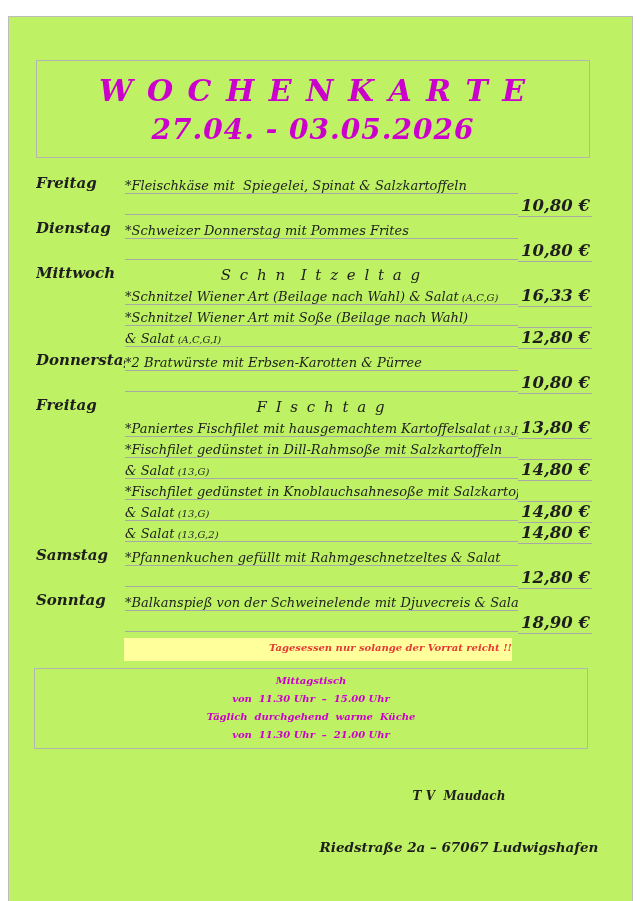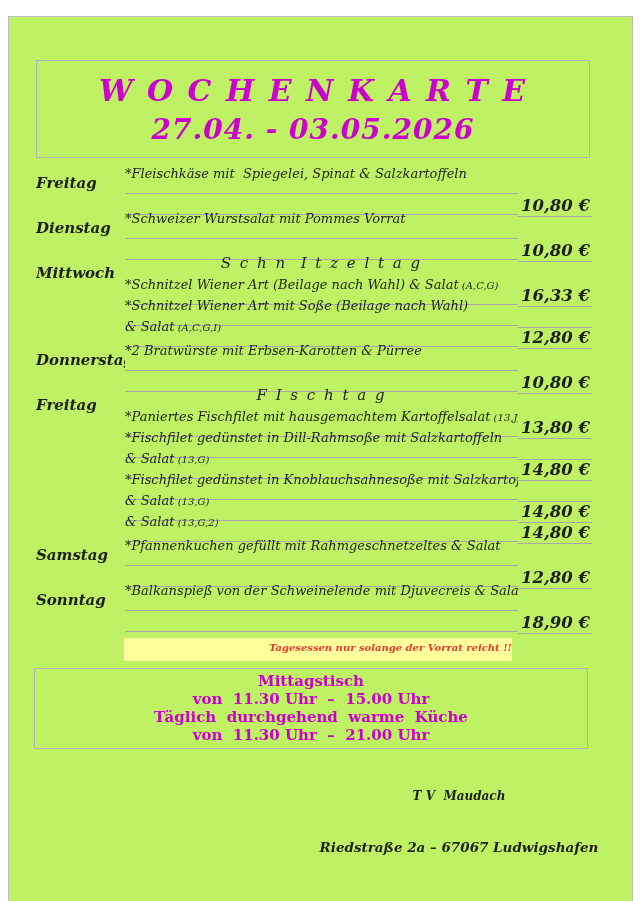--- a/index.html
+++ b/index.html
@@ -25,21 +25,21 @@
   }
   .menu{margin:15px 0 0 27px;width:556px;}
   .day-group{margin-top:3px;}
   .menu-row{display:flex;align-items:flex-end;height:21px;}
   .day-label{
     flex:0 0 89px;font-weight:bold;font-style:italic;font-size:15px;
     padding-bottom:2px;white-space:pre;overflow:hidden;
   }
   .desc{
     flex:0 0 393px;box-sizing:border-box;font-style:italic;font-size:13px;
-    padding-bottom:12px;border-bottom:1px solid var(--underline);
+    padding-bottom:0;border-bottom:1px solid var(--underline);
     white-space:pre;overflow:hidden;
   }
   .desc .allergen{font-size:10px;}
   .desc.heading-cell{
     border-bottom:none;text-align:center;font-weight:normal;
     font-size:15px;letter-spacing:2px;
   }
   .price{
     flex:0 0 74px;box-sizing:border-box;text-align:right;
     font-weight:bold;font-style:italic;font-size:16.5px;
@@ -49,22 +49,22 @@
   .notice{
     margin:6px 0 0 115px;width:388px;height:23px;line-height:19px;
     text-align:right;background:var(--notice-bg);color:var(--notice-fg);
     font-weight:bold;font-style:italic;font-size:10px;white-space:pre;
   }
   .hours-box{
     margin:7px 0 0 25px;width:554px;box-sizing:border-box;
     border:1px solid #b4b4b4;text-align:center;padding:3px 0 4px;
   }
   .hours-line{
-    color:var(--accent);font-weight:bold;
-    font-size:15px;line-height:18px;white-space:pre-wrap;
+    color:var(--accent);font-weight:bold;font-style:italic;
+    font-size:10px;line-height:18px;white-space:pre-wrap;
   }
   .footer{
     margin:3px 18px 0 auto;width:310px;text-align:center;
     font-weight:bold;font-style:italic;white-space:pre-wrap;
   }
   .footer-org{font-size:12px;line-height:13px;}
   .footer-line{font-size:13.5px;line-height:13.5px;}
 </style>
 </head>
 <body>
@@ -85,21 +85,21 @@
         </div>
         <div class="menu-row">
           <div class="day-label"></div>
           <div class="desc"></div>
           <div class="price lined">10,80 €</div>
         </div>
       </div>
       <div class="day-group">
         <div class="menu-row">
           <div class="day-label">Dienstag</div>
-          <div class="desc">*Schweizer Wurstsalat mit Pommes Vorrat</div>
+          <div class="desc">*Schweizer Donnerstag mit Pommes Frites</div>
           <div class="price"></div>
         </div>
         <div class="menu-row">
           <div class="day-label"></div>
           <div class="desc"></div>
           <div class="price lined">10,80 €</div>
         </div>
       </div>
       <div class="day-group">
         <div class="menu-row">

